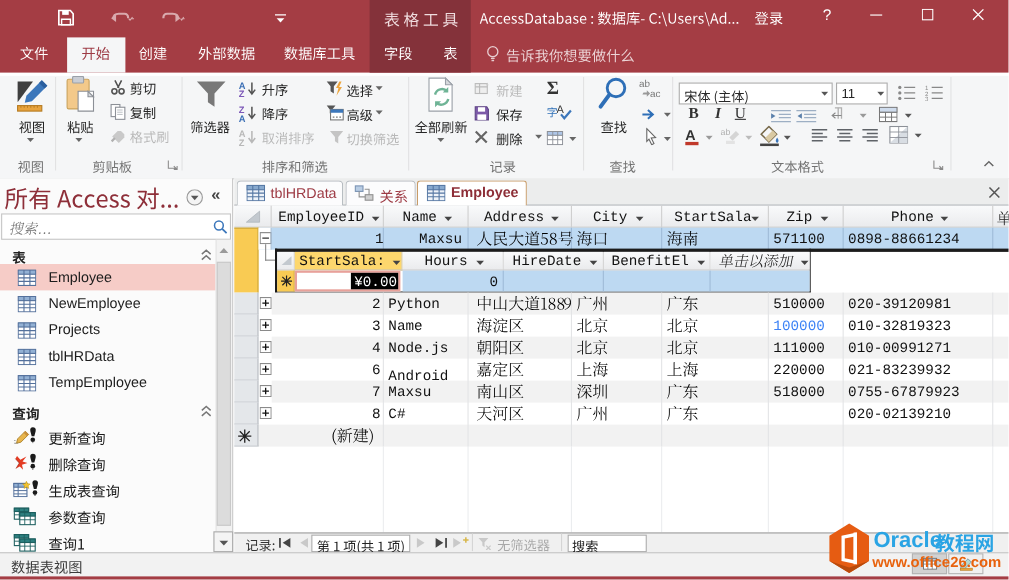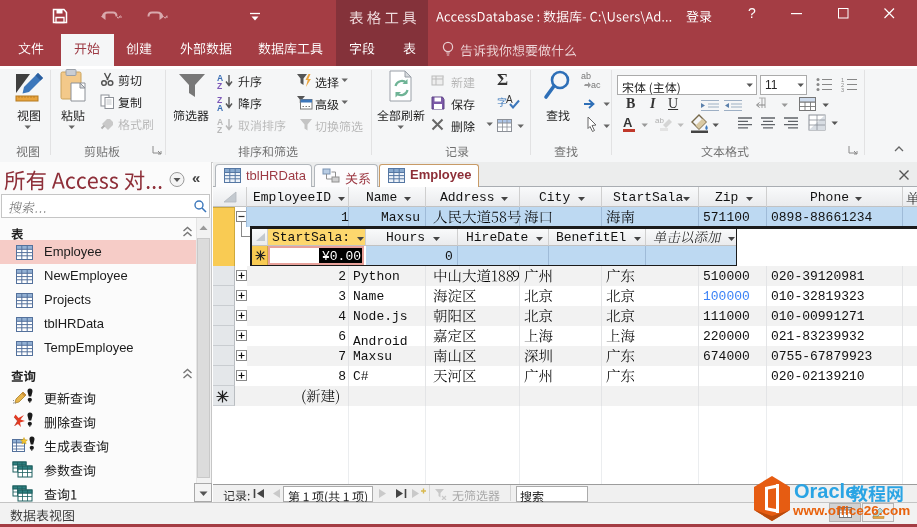--- a/index.html
+++ b/index.html
@@ -823,21 +823,21 @@
     <div style="position:absolute;left:353px;top:349px;font:13px 'Liberation Mono',monospace;color:#111;white-space:pre;">Maxsu</div>
     <svg style="position:absolute;left:433px;top:344px;" width="45" height="23" viewBox="0 0 45 23">
       <use href="#t58" fill="#000" transform="translate(0,17.3)"></use>
     </svg>
     <svg style="position:absolute;left:524px;top:344px;" width="31" height="23" viewBox="0 0 31 23">
       <use href="#t59" fill="#000" transform="translate(0,17.3)"></use>
     </svg>
     <svg style="position:absolute;left:606px;top:344px;" width="31" height="23" viewBox="0 0 31 23">
       <use href="#t52" fill="#000" transform="translate(0,17.3)"></use>
     </svg>
-    <div style="position:absolute;left:703px;top:349px;font:13px 'Liberation Mono',monospace;color:#111;white-space:pre;">674000</div>
+    <div style="position:absolute;left:703px;top:349px;font:13px 'Liberation Mono',monospace;color:#111;white-space:pre;">518000</div>
     <div style="position:absolute;left:771px;top:349px;font:13px 'Liberation Mono',monospace;color:#111;white-space:pre;text-align:right;">0755-67879923</div>
     <div style="position:absolute;left:213px;top:366px;width:22px;height:20px;background:#e4e7ea;border-right:1px solid #b9bdc1;border-bottom:1px solid #c9cdd1;"></div>
     <svg style="position:absolute;left:236px;top:370px" width="11" height="11" viewBox="0 0 11 11">
       <rect x="0.5" y="0.5" width="10" height="10" fill="#fff" stroke="#8a8a8a"></rect>
       <path d="M2.5 5.5 h6 M5.5 2.5 v6" stroke="#111" stroke-width="1.2"></path>
     </svg>
     <div style="position:absolute;left:338.2px;top:369px;font:13px 'Liberation Mono',monospace;color:#111;white-space:pre;">8</div>
     <div style="position:absolute;left:353px;top:369px;font:13px 'Liberation Mono',monospace;color:#111;white-space:pre;">C#</div>
     <svg style="position:absolute;left:433px;top:364px;" width="45" height="23" viewBox="0 0 45 23">
       <use href="#t60" fill="#000" transform="translate(0,17.3)"></use>

